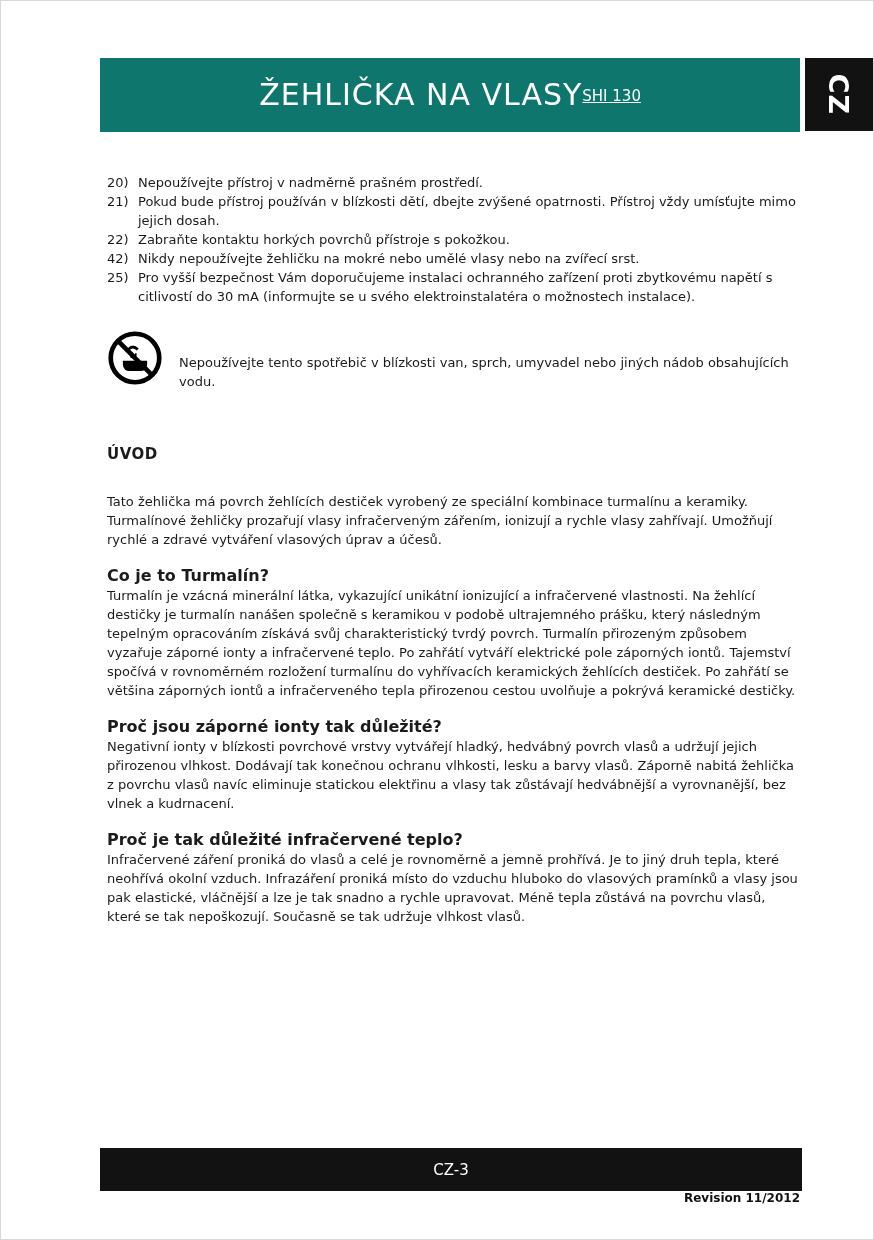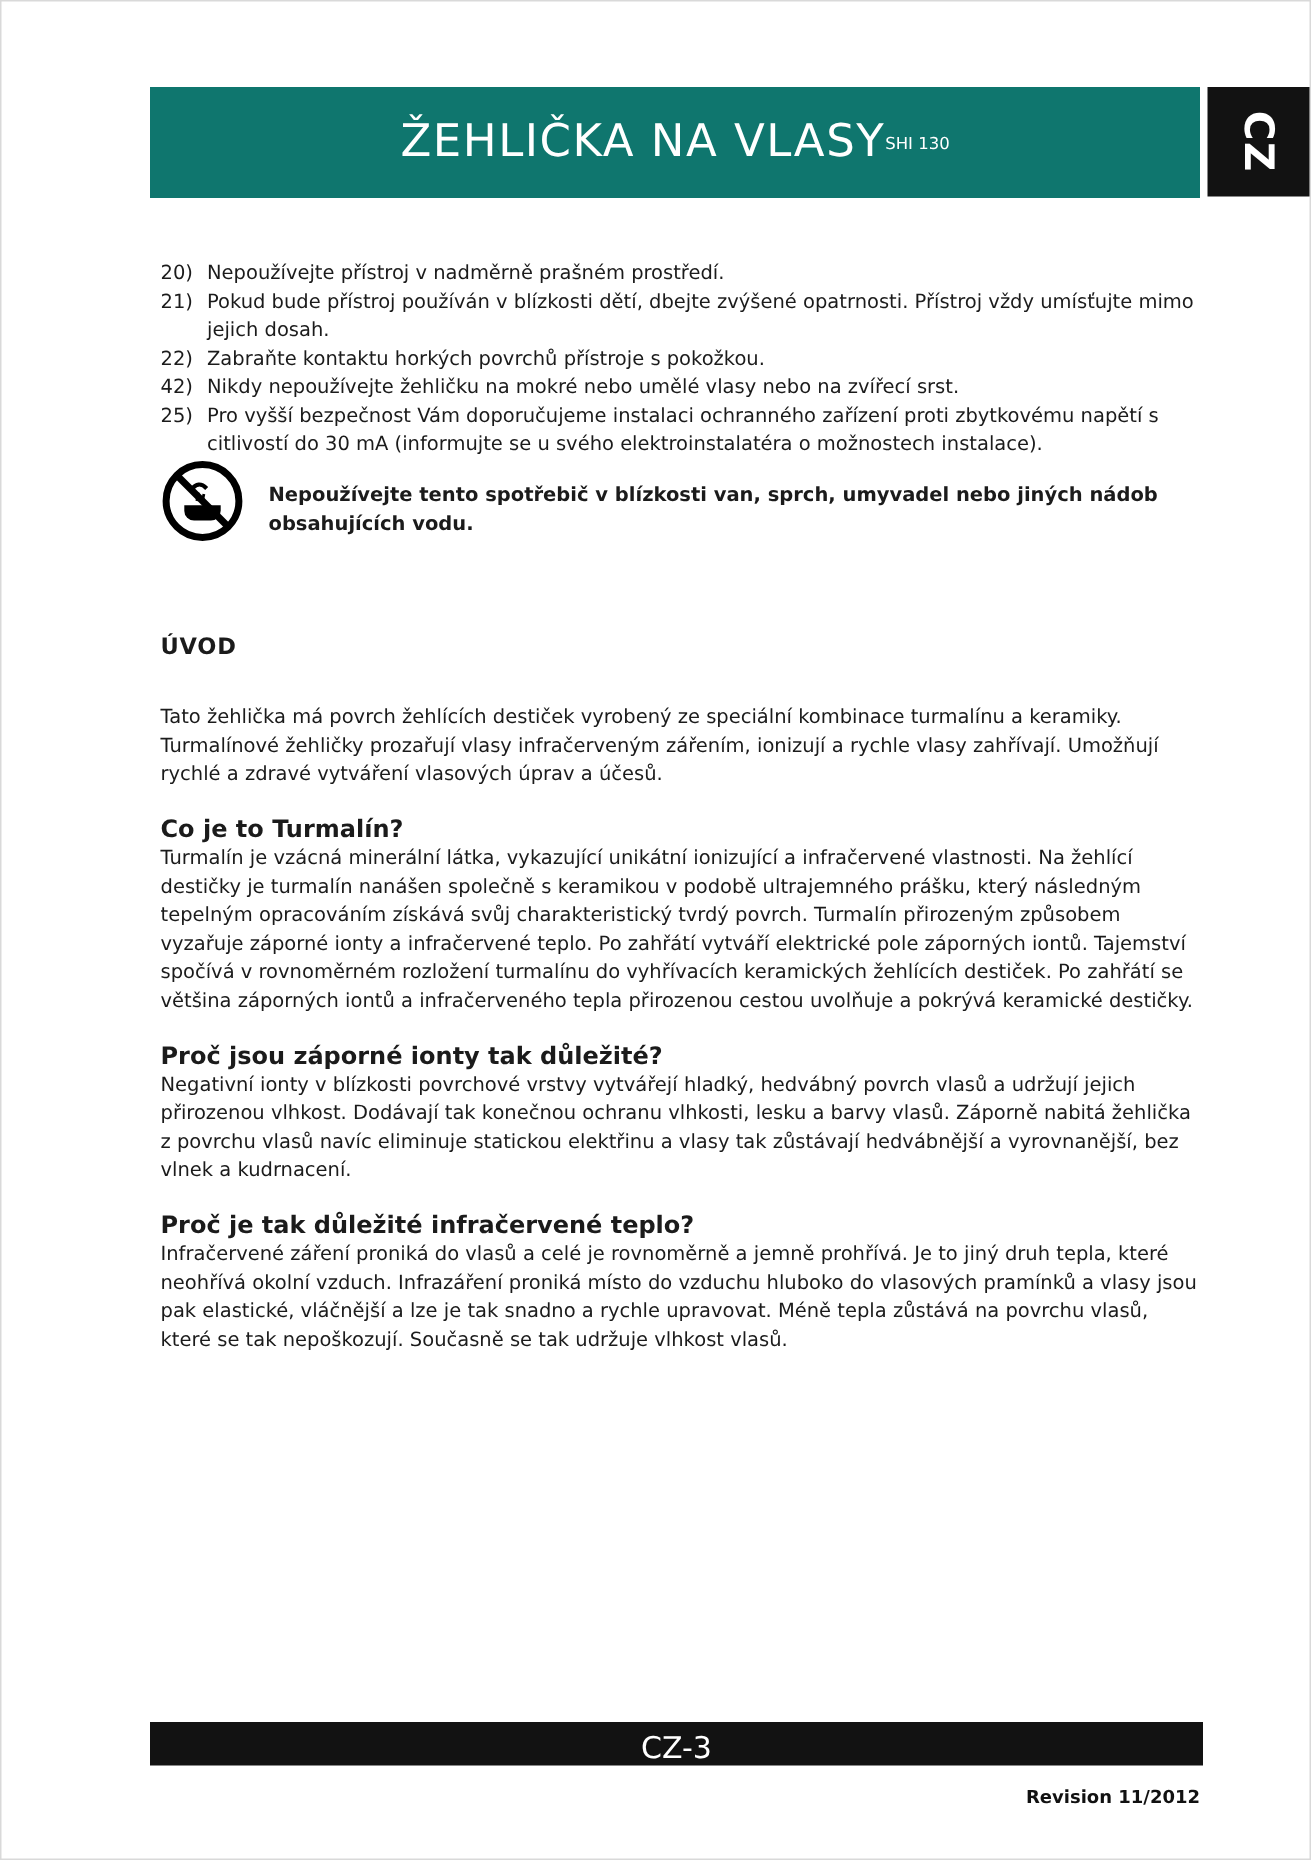--- a/index.html
+++ b/index.html
@@ -20,21 +20,21 @@
   }
   .header-bar {
     width: 702px; height: 74px;
     background: #0f766e; color: #ffffff;
     display: flex; flex-direction: row; align-items: center; justify-content: center;
   }
   .header-title {
     font-size: 30px; font-weight: 500; letter-spacing: 1px; line-height: 34px;
   }
   .header-subtitle {
-    font-size: 11px; font-weight: 400; line-height: 20px; margin-top: 2px;
+    font-size: 15px; font-weight: 400; line-height: 20px; margin-top: 2px; text-decoration: underline;
   }
   .cz-tab {
     margin-left: 5px; width: 68px; height: 73px;
     background: #121212; color: #ffffff;
     display: flex; align-items: center; justify-content: center;
   }
   .cz-tab span {
     transform: rotate(90deg);
     font-size: 27px; font-weight: bold; letter-spacing: 1px;
   }
@@ -44,42 +44,43 @@
     position: absolute; top: 172px; left: 106px; width: 696px;
     font-size: 13px; line-height: 19px;
   }
 
   .num-list { list-style: none; }
   .num-item { display: flex; }
   .num-item .num { width: 31px; flex: 0 0 31px; }
   .num-item .itext { flex: 1; }
 
   .warning {
-    display: flex; align-items: center; gap: 16px; font-weight: bold;
+    margin-top: 24px;
+    display: flex; align-items: flex-end; gap: 16px;
   }
   .warning-icon-wrap { flex: 0 0 56px; }
   .warning-text { padding-top: 5px; flex: 1; }
 
   .sec-uvod-heading {
     margin-top: 54px;
     font-size: 15px; font-weight: bold; letter-spacing: 0.5px;
   }
   .sec-uvod-body { margin-top: 28px; }
 
   .sec-heading {
     margin-top: 17px; margin-bottom: 1px;
     font-size: 16px; font-weight: bold;
   }
 
   
   .footer-bar {
-    position: absolute; top: 1147px; left: 99px; width: 702px; height: 29px;
+    position: absolute; top: 1147px; left: 99px; width: 702px; height: 43px;
     background: #121212; color: #ffffff;
-    display: flex; align-items: flex-end; justify-content: center;
-    font-size: 20px;
+    display: flex; align-items: center; justify-content: center;
+    font-size: 15px;
   }
   .revision {
     position: absolute; top: 1190px; right: 73px;
     font-size: 12px; font-weight: bold; color: #111;
   }
 </style>
 </head>
 <body>
 
 <div class="header-row">

